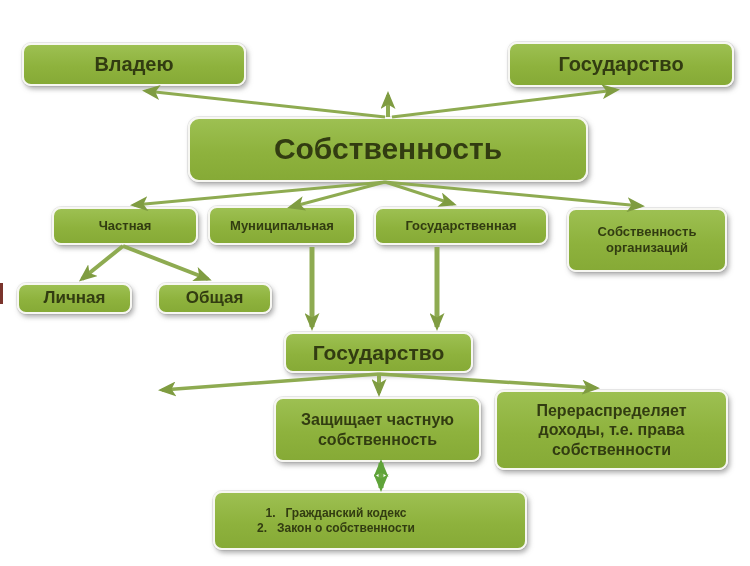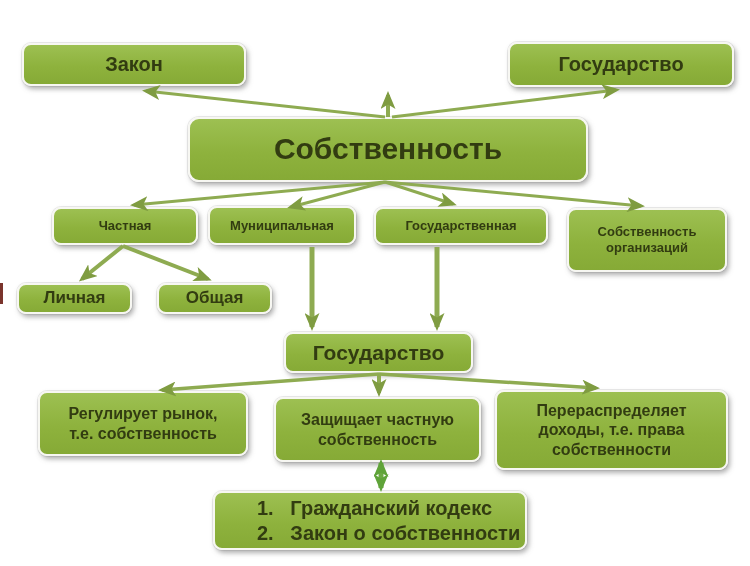--- a/index.html
+++ b/index.html
@@ -19,21 +19,21 @@
     display:flex;align-items:center;justify-content:center;
     text-align:center;font-weight:bold;
     white-space:pre-line;line-height:1.22;
   }
   .n-top{font-size:20px;}
   .n-main{font-size:30px;border-radius:11px;}
   .n-mid{font-size:13px;text-align:center;}
   .n-sub{font-size:17px;}
   .n-gos{font-size:21px;}
   .n-func{font-size:16px;}
-  .n-laws{font-size:20px;justify-content:flex-start;text-align:left;padding-left:42px;}
+  .n-laws{font-size:12px;justify-content:flex-start;text-align:center;padding-left:42px;}
   #vladeyu        {left:22px;  top:43px;  width:224px; height:43px;}
   #polzuyus       {left:266px; top:43px;  width:222px; height:43px;}
   #rasporyazhayus {left:508px; top:42px;  width:226px; height:45px;}
   #sobstvennost   {left:188px; top:117px; width:400px; height:65px;}
   #chastnaya      {left:52px;  top:207px; width:146px; height:38px;}
   #municipalnaya  {left:208px; top:206px; width:148px; height:39px;}
   #gosudarstvennaya{left:374px;top:207px; width:174px; height:38px;}
   #obshchestvennyh{left:567px; top:208px; width:160px; height:64px;}
   #lichnaya       {left:17px;  top:283px; width:115px; height:31px;}
   #obshchaya      {left:157px; top:283px; width:115px; height:31px;}
@@ -80,21 +80,21 @@
 
       <line x1="379" y1="374" x2="162" y2="390" stroke-width="3.5" marker-end="url(#ah)"></line>
       <line x1="379" y1="374" x2="379" y2="393" stroke-width="4" marker-end="url(#ah)"></line>
       <line x1="379" y1="374" x2="596" y2="388" stroke-width="3.5" marker-end="url(#ah)"></line>
     </g>
 
     <line x1="381" y1="463" x2="381" y2="488" stroke="#6BA843" stroke-width="5" marker-start="url(#ahg-start)" marker-end="url(#ahg)"></line>
   </svg>
 
   <div class="node n-top" id="vladeyu">
-    <span>Закон</span>
+    <span>Владею</span>
   </div>
   <div class="node n-top" id="rasporyazhayus">
     <span>Государство</span>
   </div>
 
   <div class="node n-main" id="sobstvennost">
     <span>Собственность</span>
   </div>
 
   <div class="node n-mid" id="chastnaya">
@@ -115,24 +115,20 @@
     <span>Личная</span>
   </div>
   <div class="node n-sub" id="obshchaya">
     <span>Общая</span>
   </div>
 
   <div class="node n-gos" id="gosudarstvo">
     <span>Государство</span>
   </div>
 
-  <div class="node n-func" id="reguliruet">
-    <span>Регулирует рынок,
-т.е. собственность</span>
-  </div>
   <div class="node n-func" id="zashchishchaet">
     <span>Защищает частную
 собственность</span>
   </div>
   <div class="node n-func" id="pereraspredelyaet">
     <span>Перераспределяет
 доходы, т.е. права
 собственности</span>
   </div>
 

